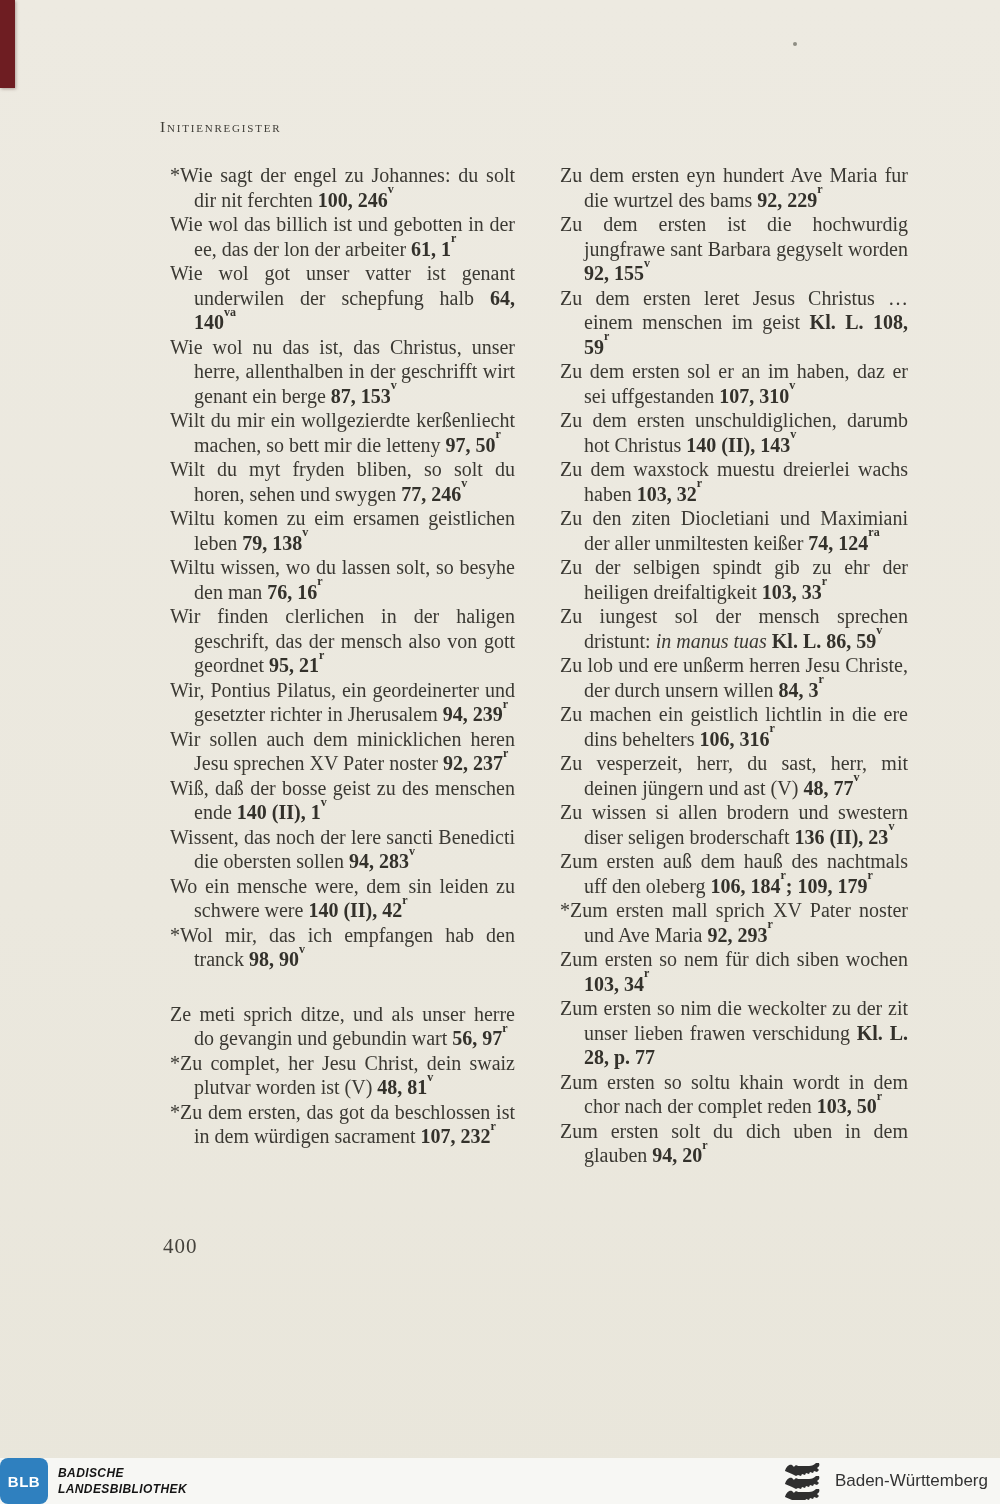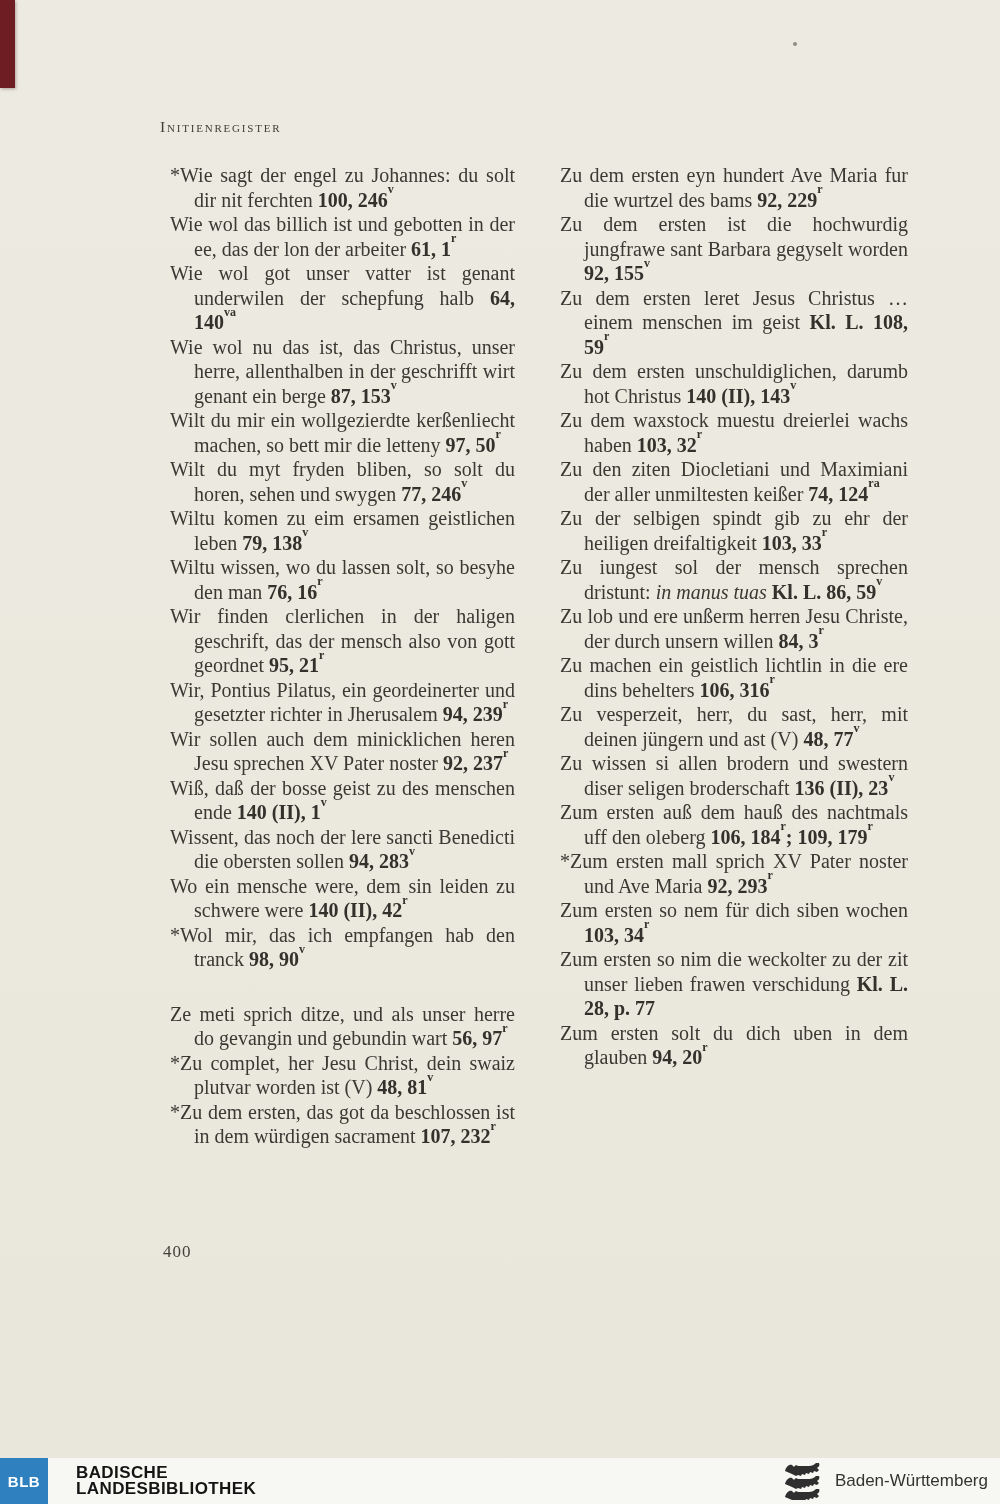--- a/index.html
+++ b/index.html
@@ -26,35 +26,35 @@
   .col-right{left:560px;width:348px;}
   .entry{
     padding-left:24px;text-indent:-24px;text-align:justify;
   }
   .entry b{font-weight:bold;color:#33312b;}
   .entry i{font-style:italic;}
   .entry sup{font-size:0.6em;line-height:0;position:relative;top:-0.45em;}
   .entry-gap{height:30px;}
   .page-number{
     position:absolute;left:163px;top:1234px;
-    font-size:17px;letter-spacing:1px;color:#45423c;margin-top:8px;
+    font-size:21px;letter-spacing:1px;color:#45423c;
   }
   .footer{
     position:absolute;left:0;top:1458px;width:1000px;height:46px;
     background:#f7f7f4;display:flex;align-items:center;
     font-family:"Liberation Sans", sans-serif;
   }
   .blb-box{
     width:48px;height:46px;background:#2f80bf;color:#ffffff;
     display:flex;align-items:center;justify-content:center;
-    font-weight:bold;font-size:15px;letter-spacing:.5px;flex:0 0 auto;
+    font-weight:bold;font-size:15px;letter-spacing:.5px;flex:0 0 auto;border-radius:8px;
   }
   .library-name{
-    margin-left:28px;font-weight:bold;font-size:17px;line-height:16.5px;
-    letter-spacing:.4px;color:#141414;
+    margin-left:10px;font-weight:bold;font-size:12px;line-height:16.5px;
+    letter-spacing:.4px;color:#141414;font-style:italic;
   }
   .footer-right{
     margin-left:auto;display:flex;align-items:center;padding-right:12px;
   }
   .coat-of-arms{flex:0 0 auto;margin-right:8px;display:block;}
   .state-name{font-size:17px;color:#333333;}
 </style>
 </head>
 <body>
 
@@ -84,33 +84,35 @@
       <div class="entry-gap"></div>
       <div class="entry">Ze meti sprich ditze, und als unser herre do gevangin und gebundin wart <b>56, 97<sup>r</sup></b></div>
       <div class="entry">*Zu complet, her Jesu Christ, dein swaiz plutvar worden ist (V) <b>48, 81<sup>v</sup></b></div>
       <div class="entry">*Zu dem ersten, das got da beschlossen ist in dem würdigen sacrament <b>107, 232<sup>r</sup></b></div>
     </div>
 
   <div class="col col-right">
       <div class="entry">Zu dem ersten eyn hundert Ave Maria fur die wurtzel des bams <b>92, 229<sup>r</sup></b></div>
       <div class="entry">Zu dem ersten ist die hochwurdig jungfrawe sant Barbara gegyselt worden <b>92, 155<sup>v</sup></b></div>
       <div class="entry">Zu dem ersten leret Jesus Christus … einem menschen im geist <b>Kl. L. 108, 59<sup>r</sup></b></div>
+      <div class="entry">Zu dem ersten sol er an im haben, daz er sei uffgestanden <b>107, 310<sup>v</sup></b></div>
       <div class="entry">Zu dem ersten unschuldiglichen, darumb hot Christus <b>140 (II), 143<sup>v</sup></b></div>
       <div class="entry">Zu dem waxstock muestu dreierlei wachs haben <b>103, 32<sup>r</sup></b></div>
       <div class="entry">Zu den ziten Diocletiani und Maximiani der aller unmiltesten keißer <b>74, 124<sup>ra</sup></b></div>
       <div class="entry">Zu der selbigen spindt gib zu ehr der heiligen dreifaltigkeit <b>103, 33<sup>r</sup></b></div>
       <div class="entry">Zu iungest sol der mensch sprechen dristunt: <i>in manus tuas</i> <b>Kl. L. 86, 59<sup>v</sup></b></div>
       <div class="entry">Zu lob und ere unßerm herren Jesu Christe, der durch unsern willen <b>84, 3<sup>r</sup></b></div>
       <div class="entry">Zu machen ein geistlich lichtlin in die ere dins behelters <b>106, 316<sup>r</sup></b></div>
       <div class="entry">Zu vesperzeit, herr, du sast, herr, mit deinen jüngern und ast (V) <b>48, 77<sup>v</sup></b></div>
       <div class="entry">Zu wissen si allen brodern und swestern diser seligen broderschaft <b>136 (II), 23<sup>v</sup></b></div>
       <div class="entry">Zum ersten auß dem hauß des nachtmals uff den oleberg <b>106, 184<sup>r</sup>; 109, 179<sup>r</sup></b></div>
       <div class="entry">*Zum ersten mall sprich XV Pater noster und Ave Maria <b>92, 293<sup>r</sup></b></div>
       <div class="entry">Zum ersten so nem für dich siben wochen <b>103, 34<sup>r</sup></b></div>
       <div class="entry">Zum ersten so nim die weckolter zu der zit unser lieben frawen verschidung <b>Kl. L. 28, p. 77</b></div>
+      <div class="entry">Zum ersten so soltu khain wordt in dem chor nach der complet reden <b>103, 50<sup>r</sup></b></div>
       <div class="entry">Zum ersten solt du dich uben in dem glauben <b>94, 20<sup>r</sup></b></div>
     </div>
 
   <div class="page-number">400</div>
 
   <div class="footer">
     <div class="blb-box">BLB</div>
     <div class="library-name">
       <div>BADISCHE</div>
       <div>LANDESBIBLIOTHEK</div>

